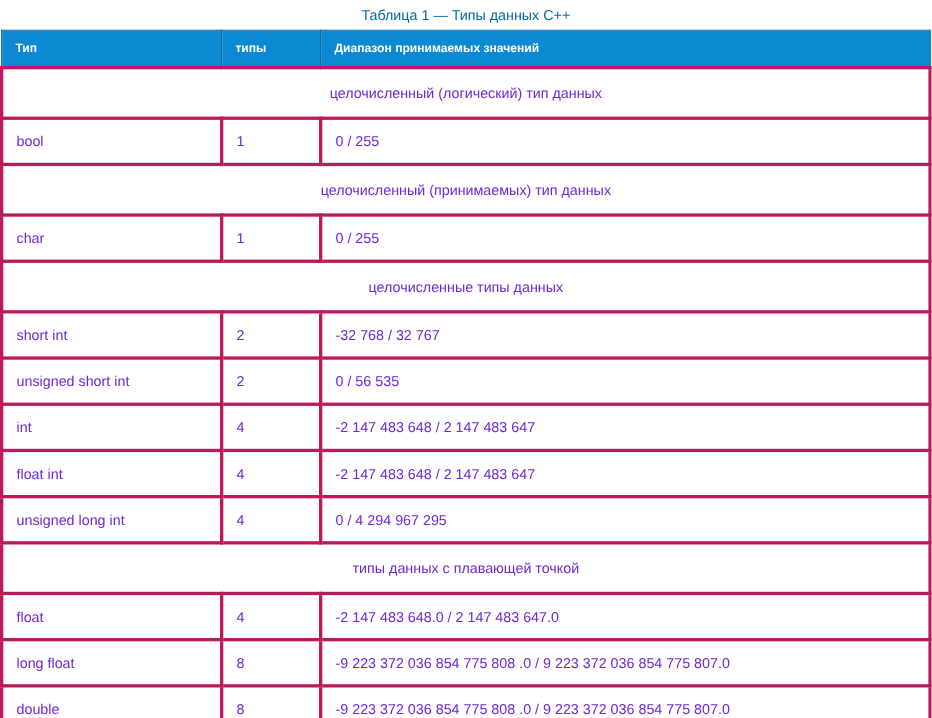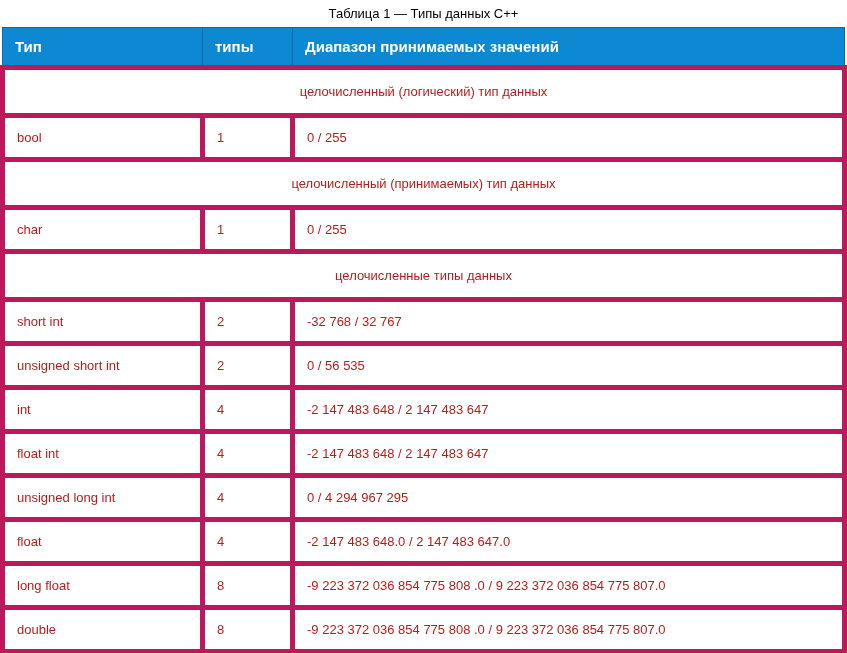--- a/index.html
+++ b/index.html
@@ -10,42 +10,42 @@
     color: #333;
     background: #fff;
   }
   .wrapper {
     width: 847px;
   }
   .caption {
     text-align: center;
     padding: 6px 0;
     font-size: 13px;
-    color: #000000;
+    color: #0369a1;
   }
   table {
     width: 100%;
     border-collapse: collapse;
   }
   thead th {
     background: #0d88d2;
     color: #fff;
     font-weight: bold;
     text-align: left;
     padding: 10px 12px;
     border: 1px solid #0a6ba6;
-    font-size: 15px;
+    font-size: 11px;
     margin-left: 19px;
   }
   tbody td {
-    border: 5px solid #be185d;
+    border: 3px solid #be185d;
     padding: 12px;
     vertical-align: middle;
     font-size: 13px;
-    color: #b91c1c;
+    color: #6d28d9;
     margin-top: 36px;
   }
   tbody tr.section td {
     text-align: center;
     background: #fff;
     padding: 14px 12px;
   }
   .col-type  { width: 175px; }
   .col-bytes { width: 65px; }
 </style>
@@ -100,20 +100,23 @@
         <tr>
           <td>float int</td>
           <td>4</td>
           <td>-2 147 483 648    /    2 147 483 647</td>
         </tr>
         <tr>
           <td>unsigned long int</td>
           <td>4</td>
           <td>0     /     4 294 967 295</td>
         </tr>
+        <tr class="section">
+          <td colspan="3">типы данных с плавающей точкой</td>
+        </tr>
         <tr>
           <td>float</td>
           <td>4</td>
           <td>-2 147 483 648.0  / 2 147 483 647.0</td>
         </tr>
         <tr>
           <td>long float</td>
           <td>8</td>
           <td>-9 223 372 036 854 775 808 .0   /   9 223 372 036 854 775 807.0</td>
         </tr>

